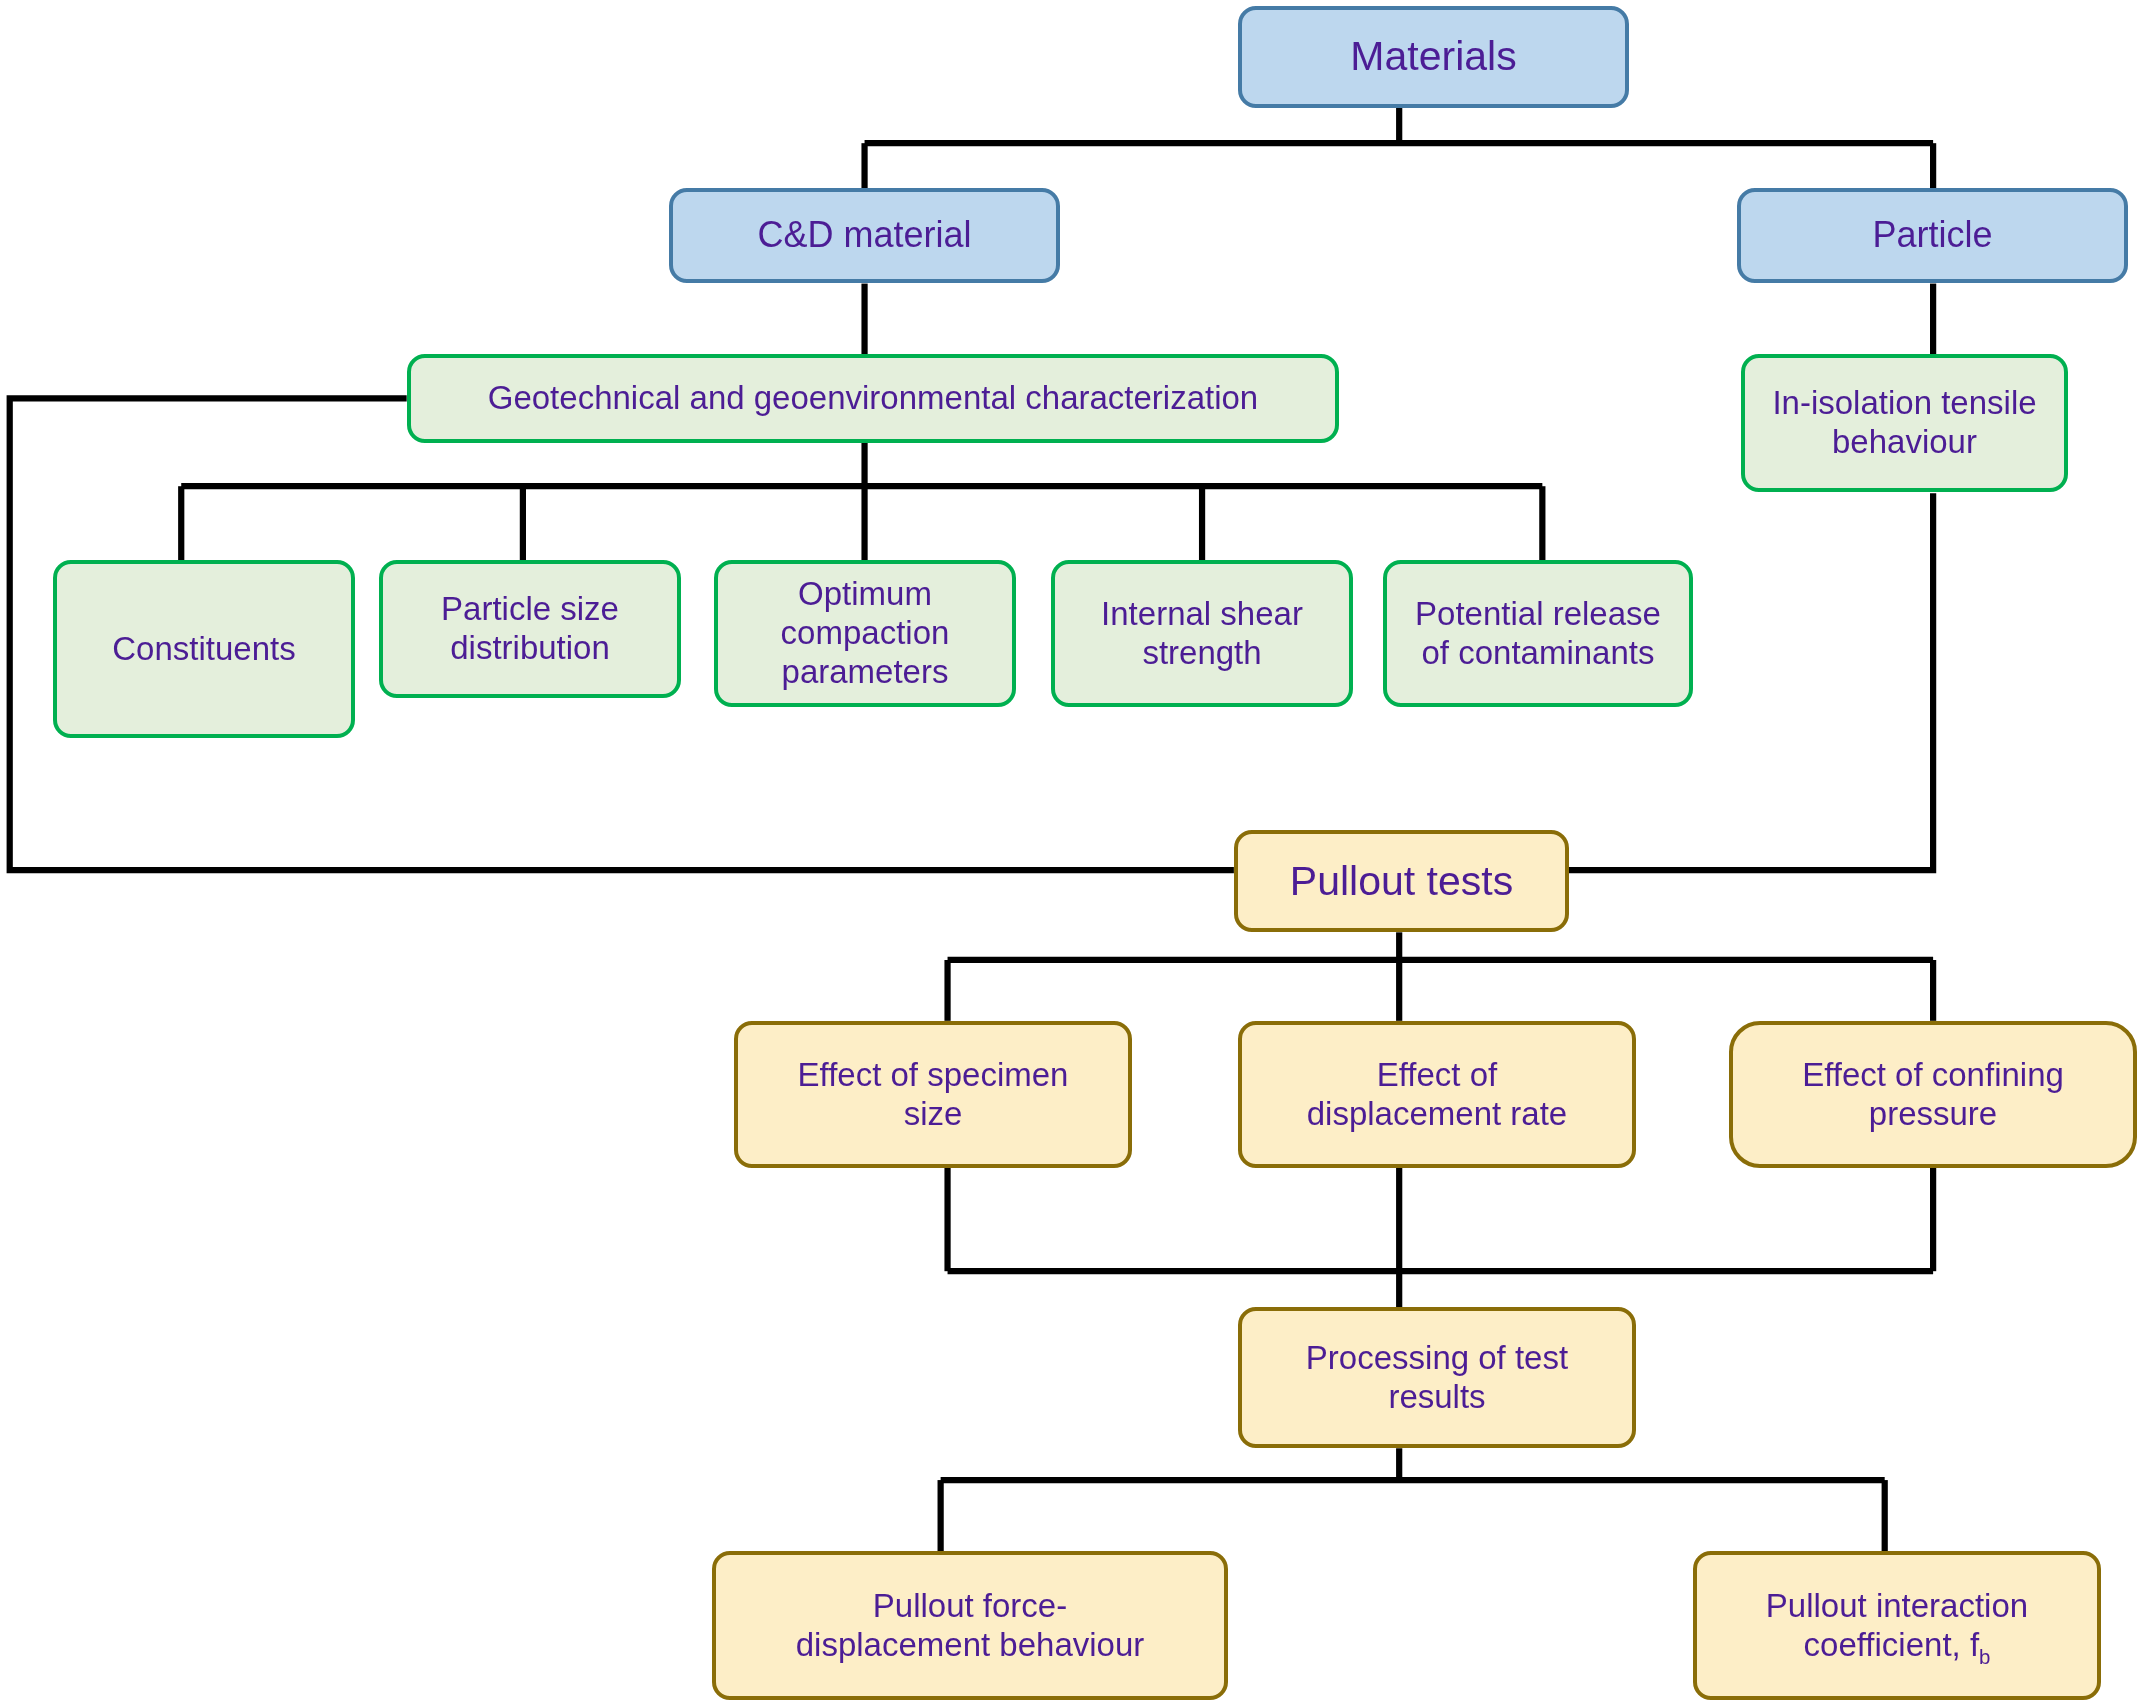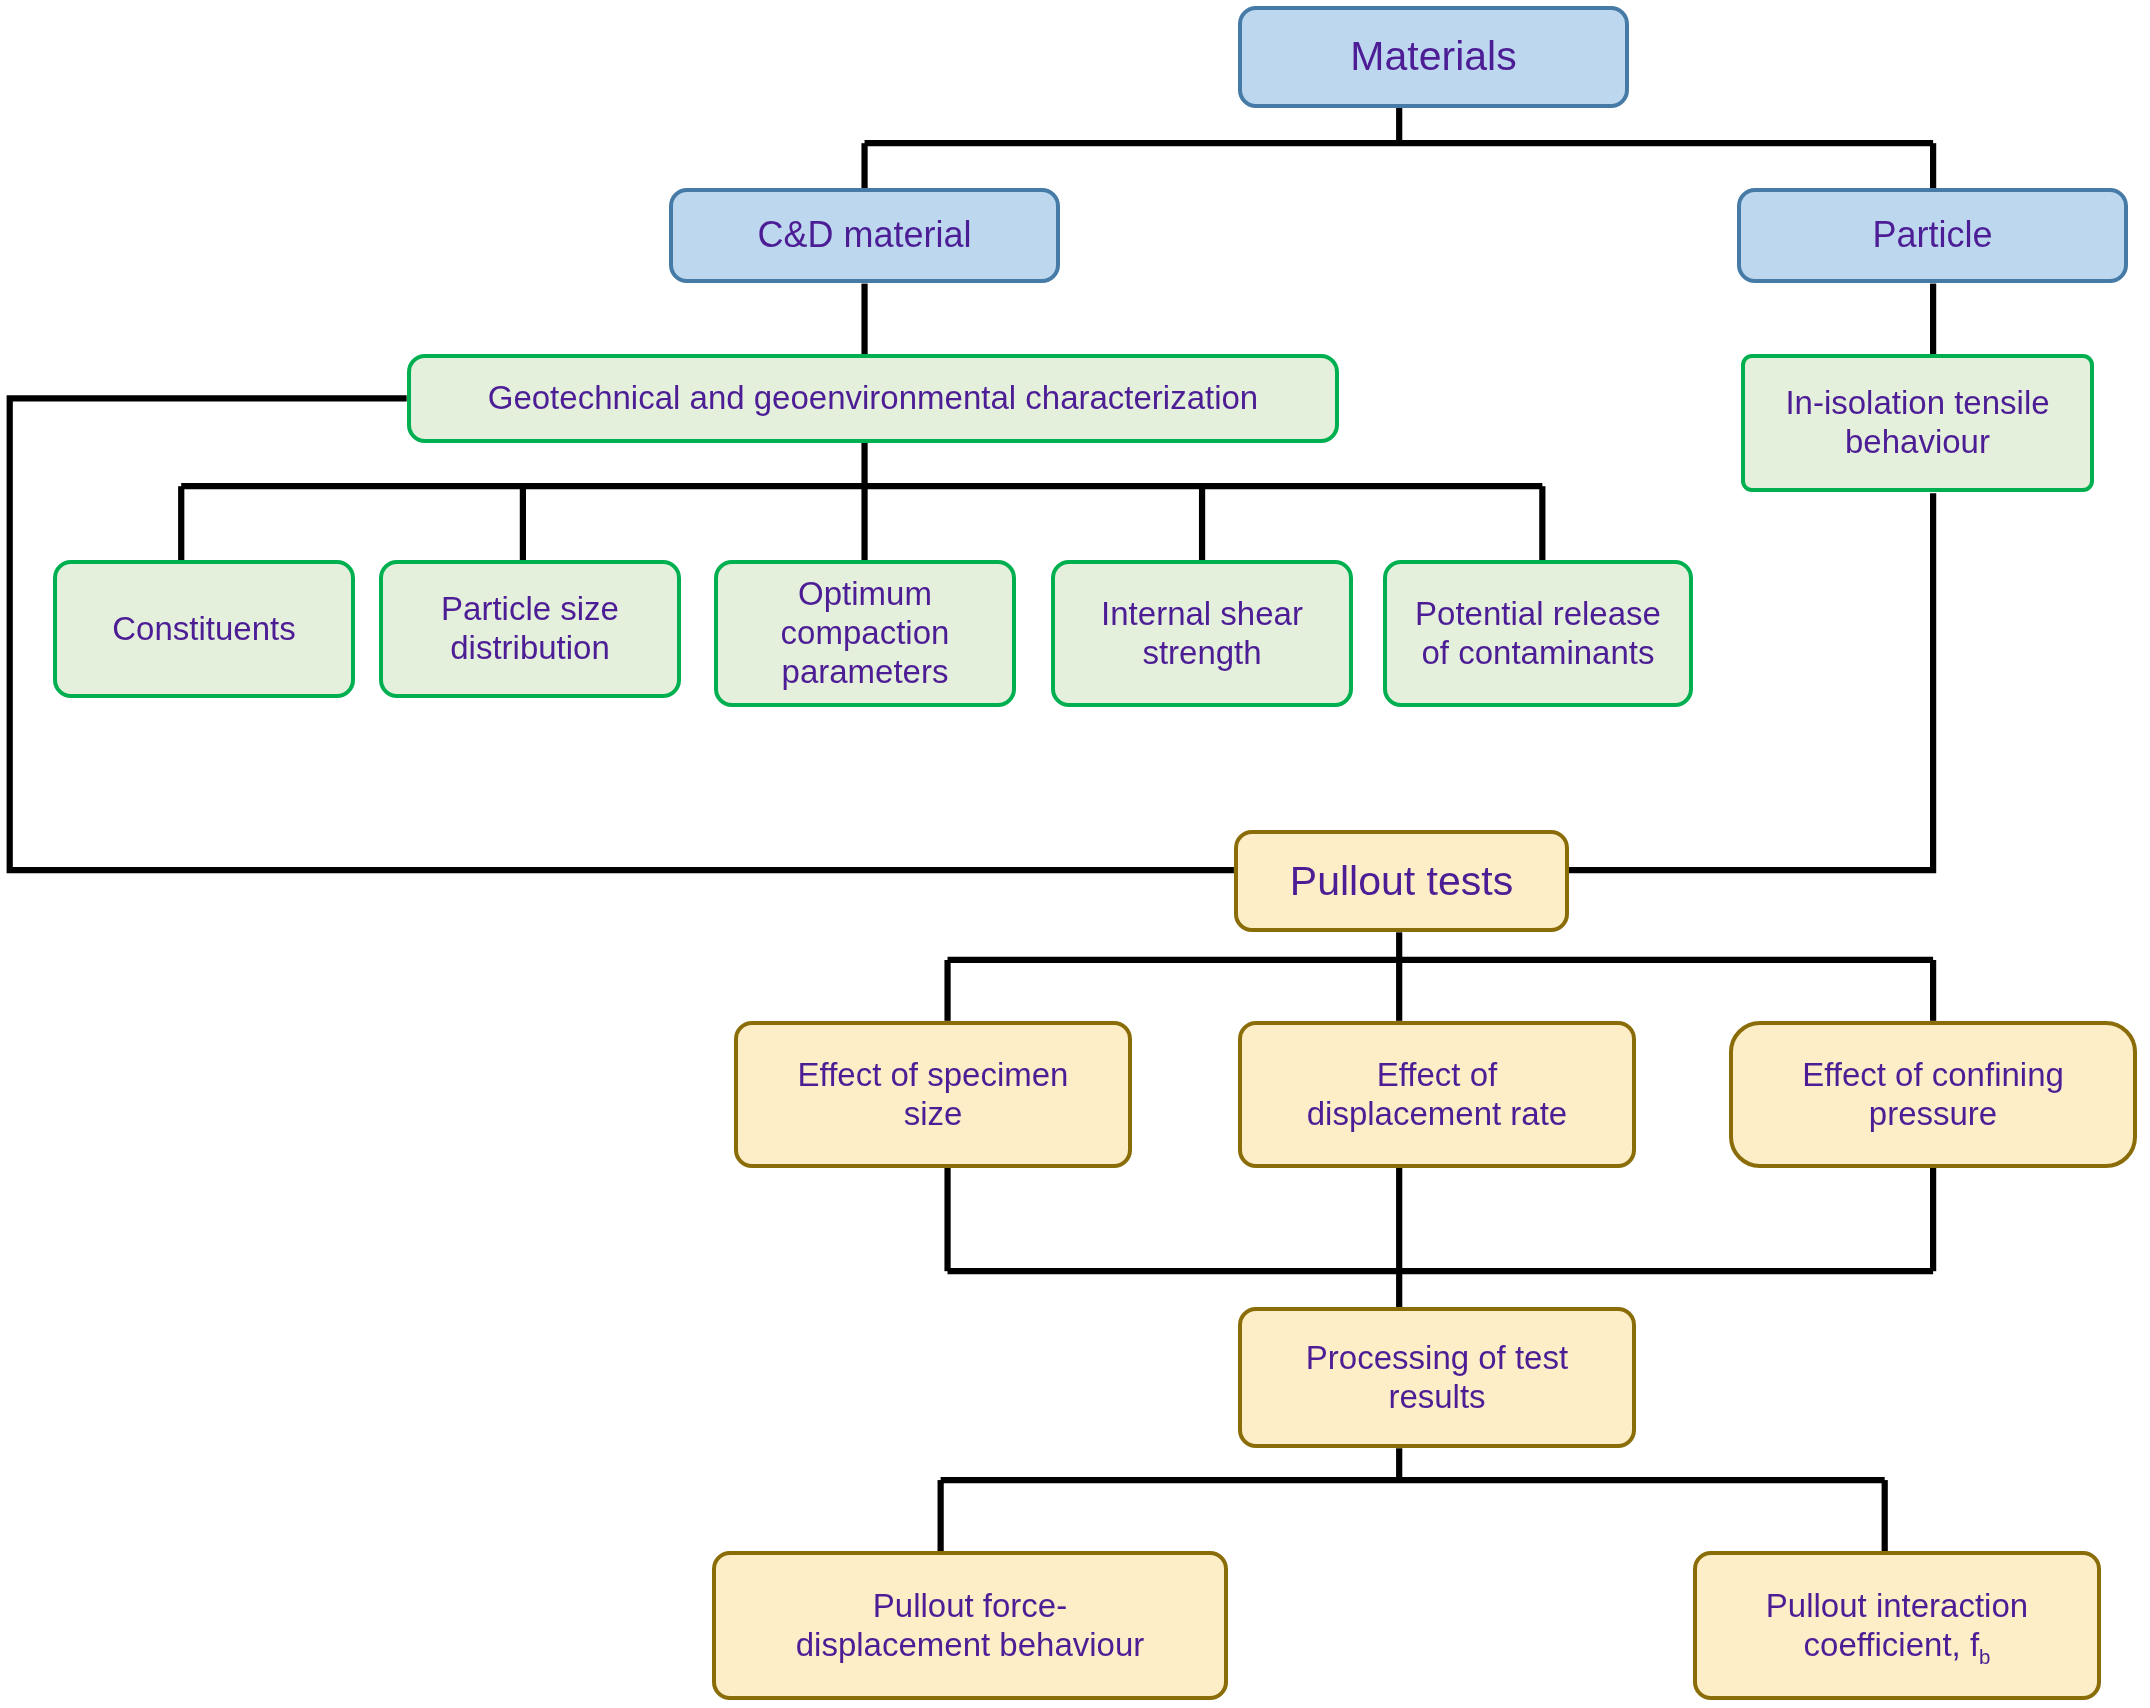--- a/index.html
+++ b/index.html
@@ -124,26 +124,26 @@
   </div>
 
   <div class="node blue t-lg" style="left:1737px; top:188px; width:391px; height:95px;">
     <span class="lbl">Particle</span>
   </div>
 
   <div class="node green t-md" style="left:407px; top:354px; width:932px; height:89px;">
     <span class="lbl">Geotechnical and geoenvironmental characterization</span>
   </div>
 
-  <div class="node green t-md" style="left:1741px; top:354px; width:353px; height:138px;border-radius:11px;">
+  <div class="node green t-md" style="left:1741px; top:354px; width:327px; height:138px;">
     <span class="lbl">In-isolation tensile
 behaviour</span>
   </div>
 
-  <div class="node green t-md" style="left:53px; top:560px; width:302px; height:138px;">
+  <div class="node green t-md" style="left:53px; top:560px; width:302px; height:178px;">
     <span class="lbl">Constituents</span>
   </div>
 
   <div class="node green t-md" style="left:379px; top:560px; width:302px; height:138px;">
     <span class="lbl">Particle size
 distribution</span>
   </div>
 
   <div class="node green t-md" style="left:1051px; top:560px; width:302px; height:147px;">
     <span class="lbl">Internal shear

